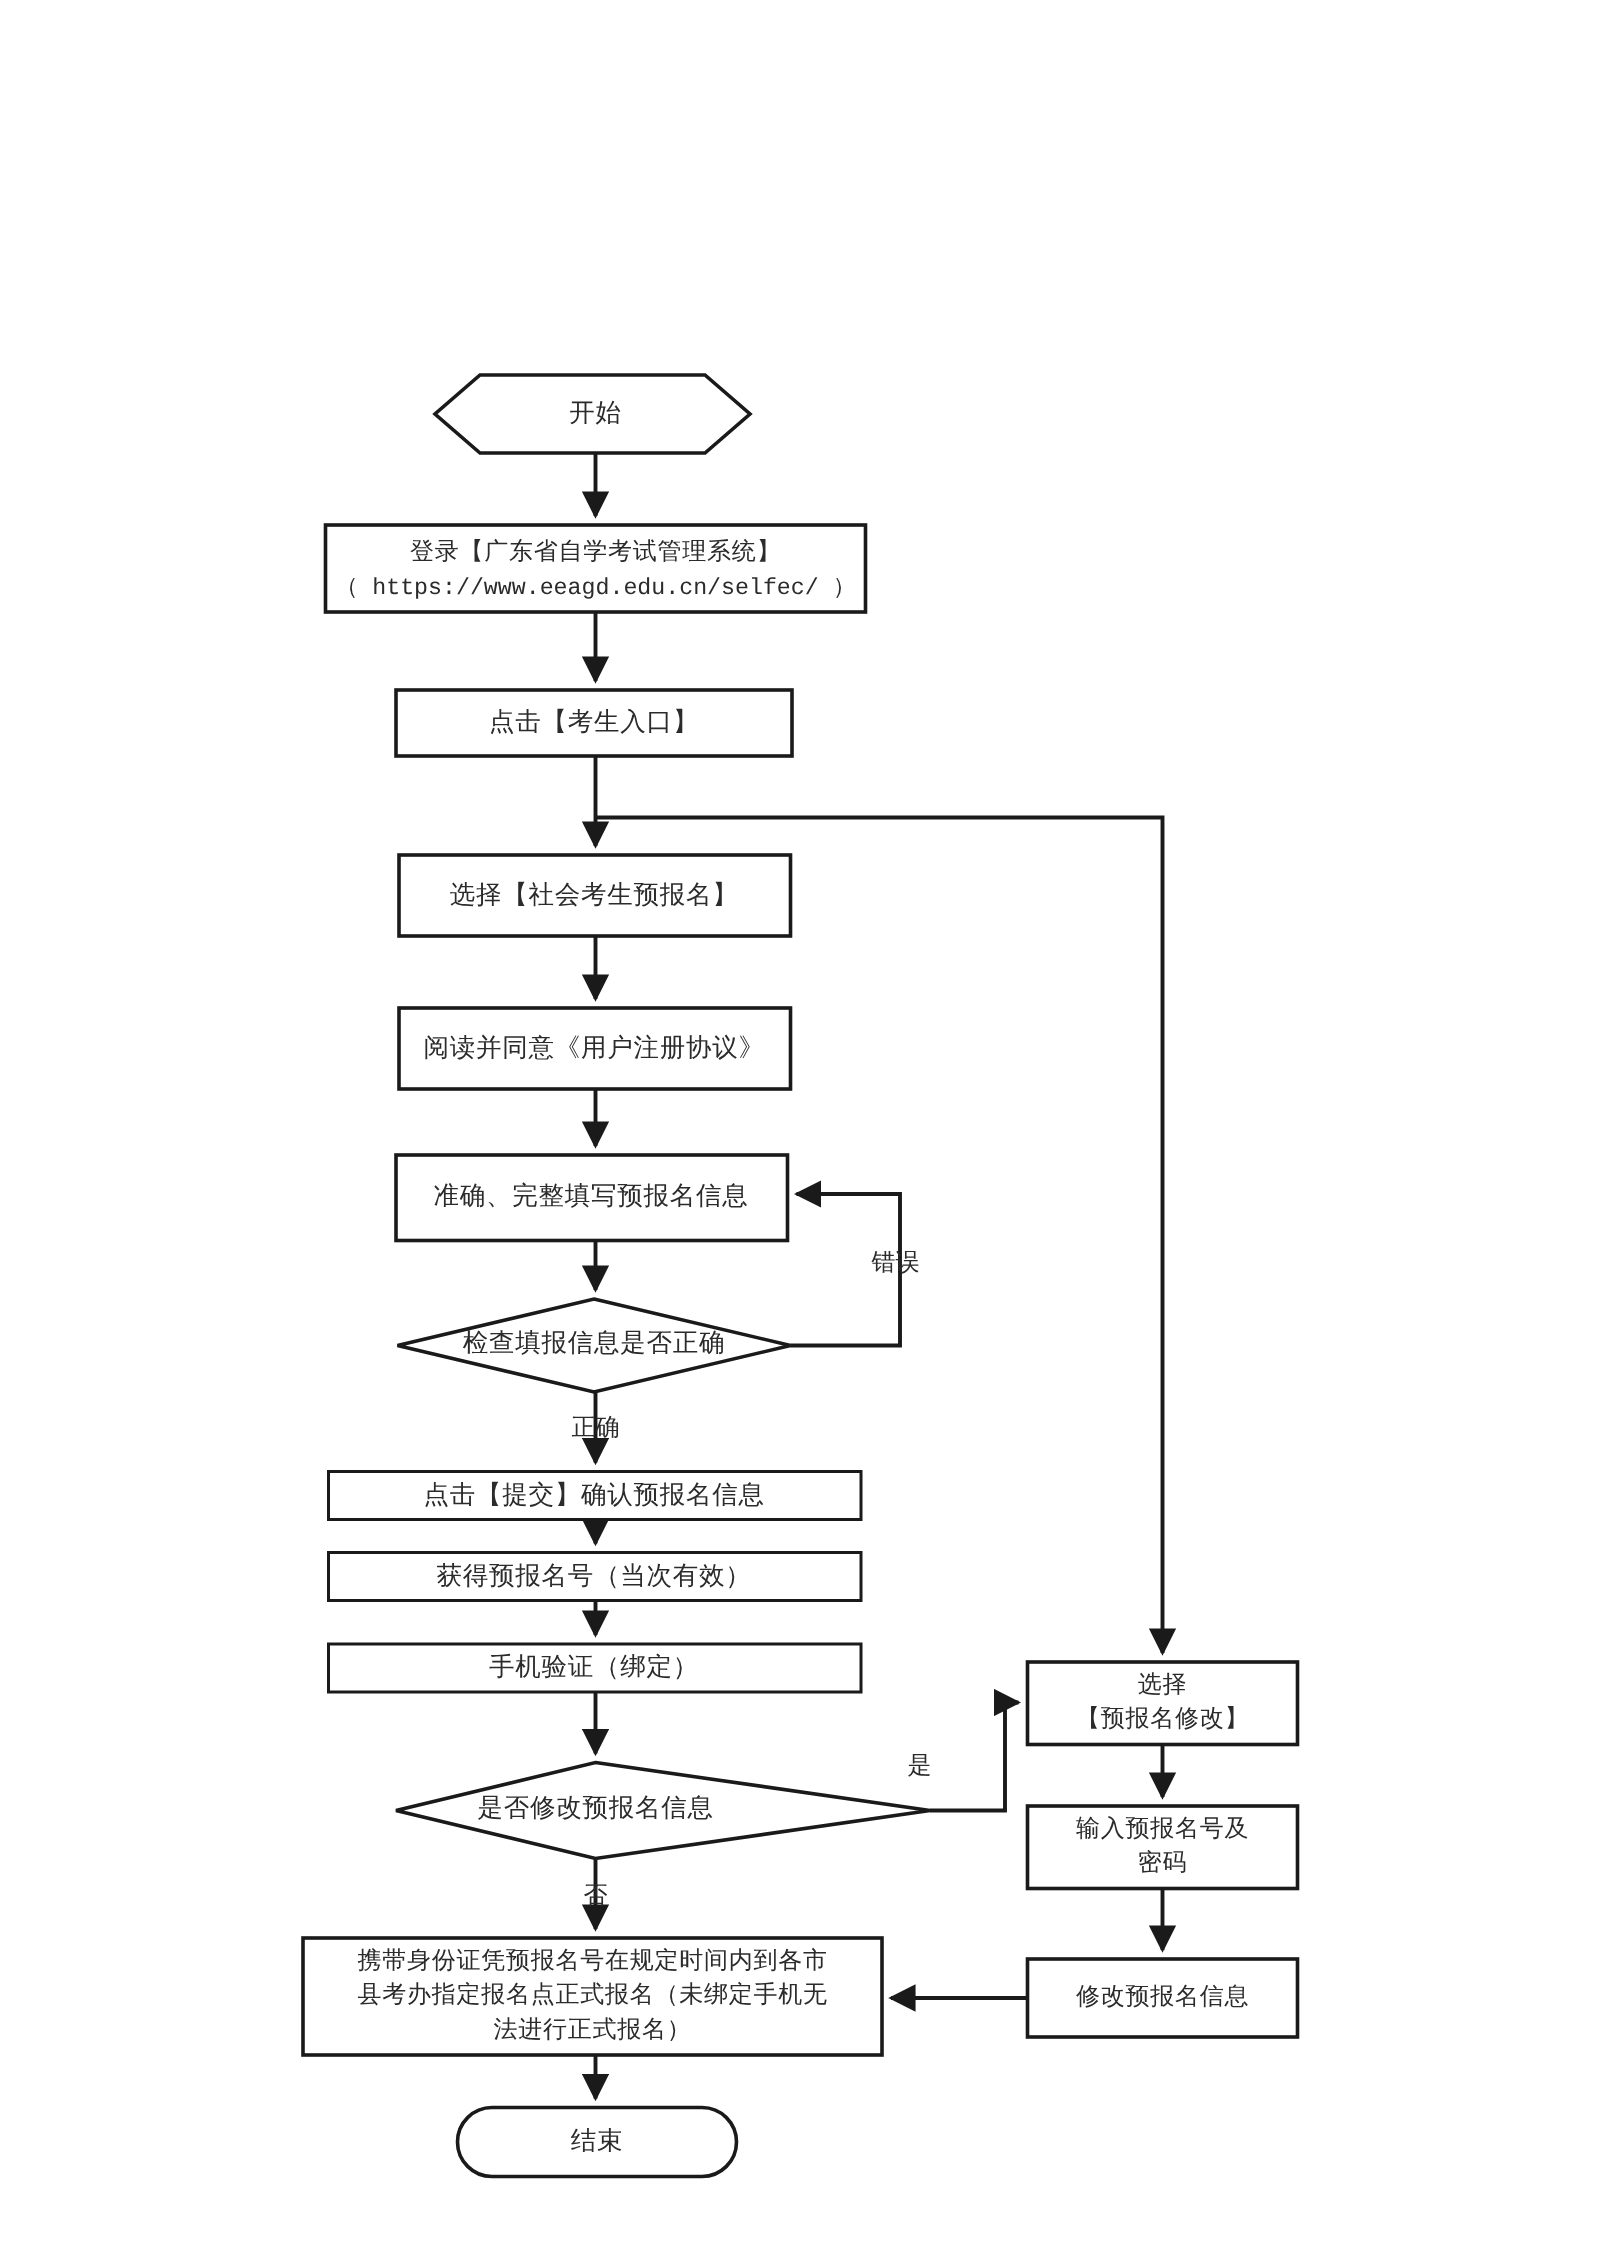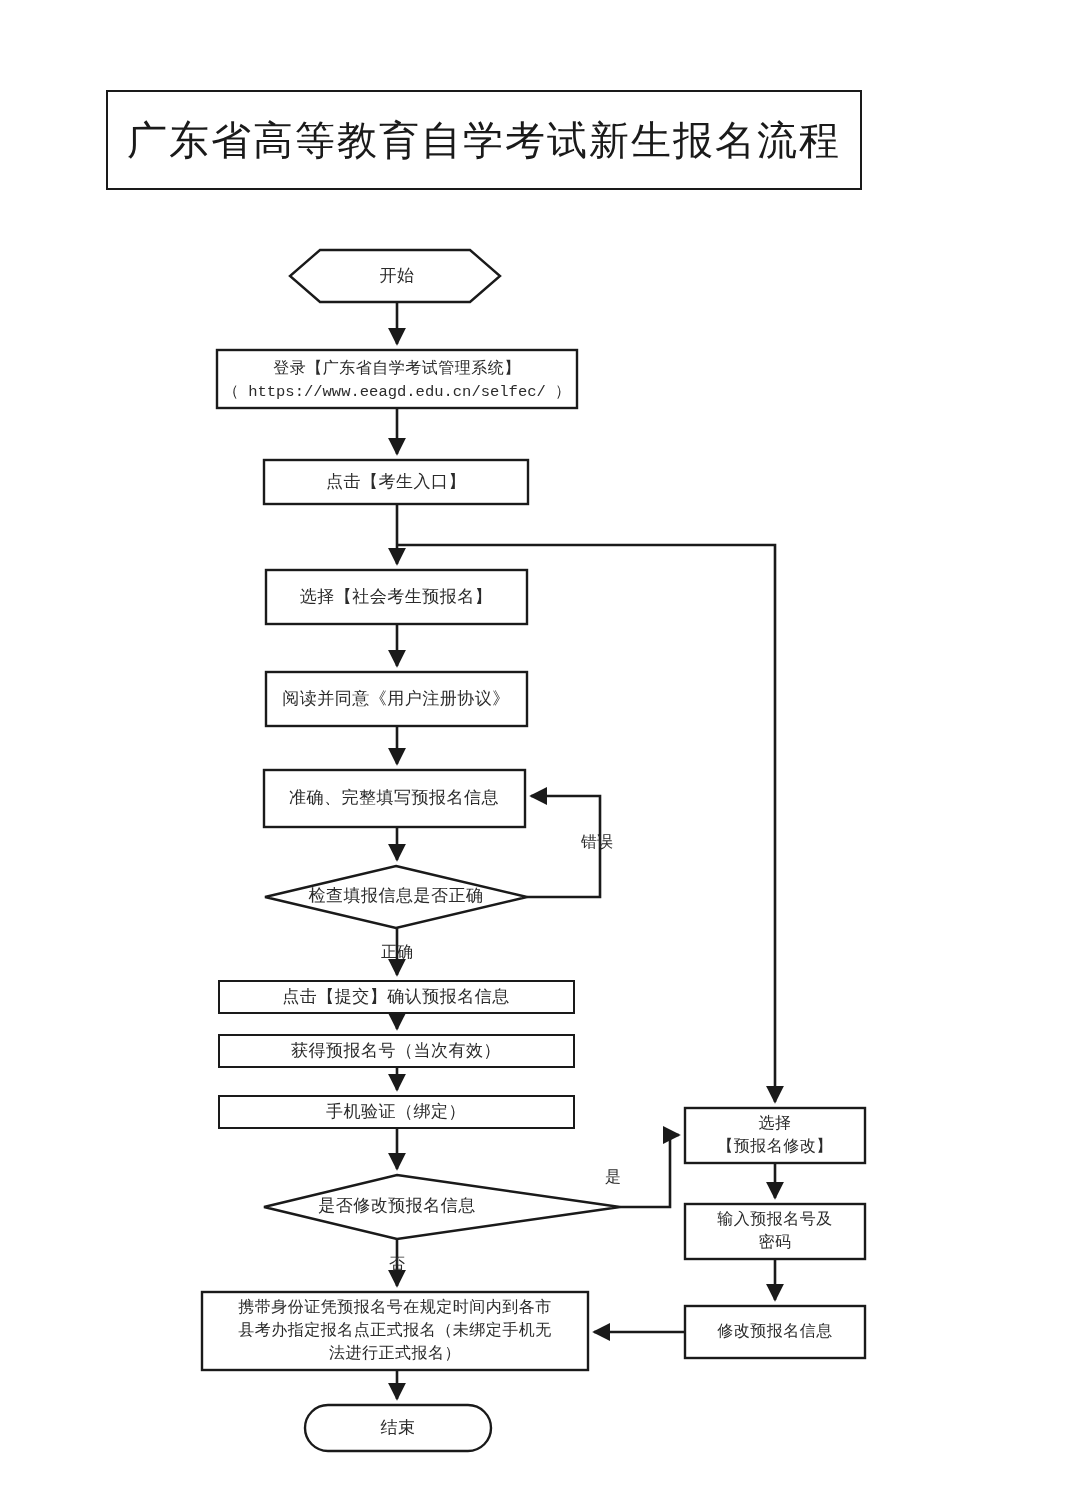--- a/index.html
+++ b/index.html
@@ -76,23 +76,20 @@
     color: #1a1a1a;
     letter-spacing: 2px;
     white-space: nowrap;
   }
 </style>
 </head>
 <body>
 
 <div id="page">
 
-  <div class="title-box">
-    <span class="title-text">广东省高等教育自学考试新生报名流程</span>
-  </div>
 
   <svg id="flow-svg" viewBox="0 0 1080 1496">
     <defs>
       <marker id="arrow" viewBox="0 0 10 10" refX="9" refY="5" markerWidth="7" markerHeight="7" orient="auto-start-reverse">
         <path d="M 0 0 L 10 5 L 0 10 z" fill="#1a1a1a"></path>
       </marker>
     </defs>
 
     <g>
       <path class="connector" d="M 397 302 L 397 344" marker-end="url(#arrow)"></path>

